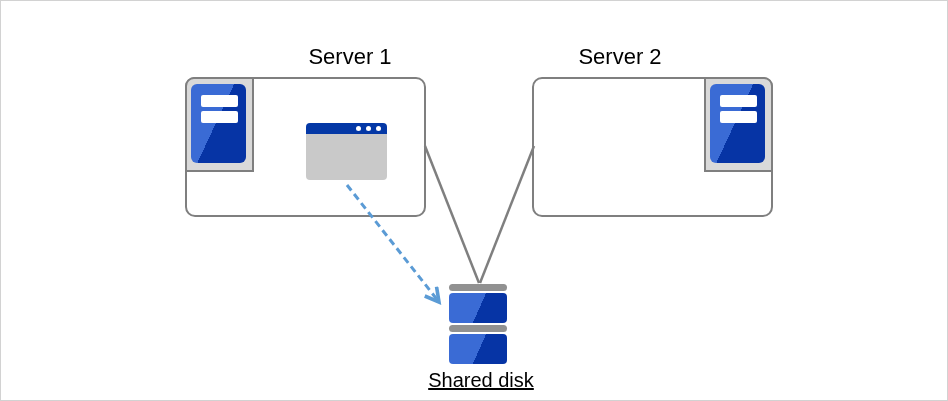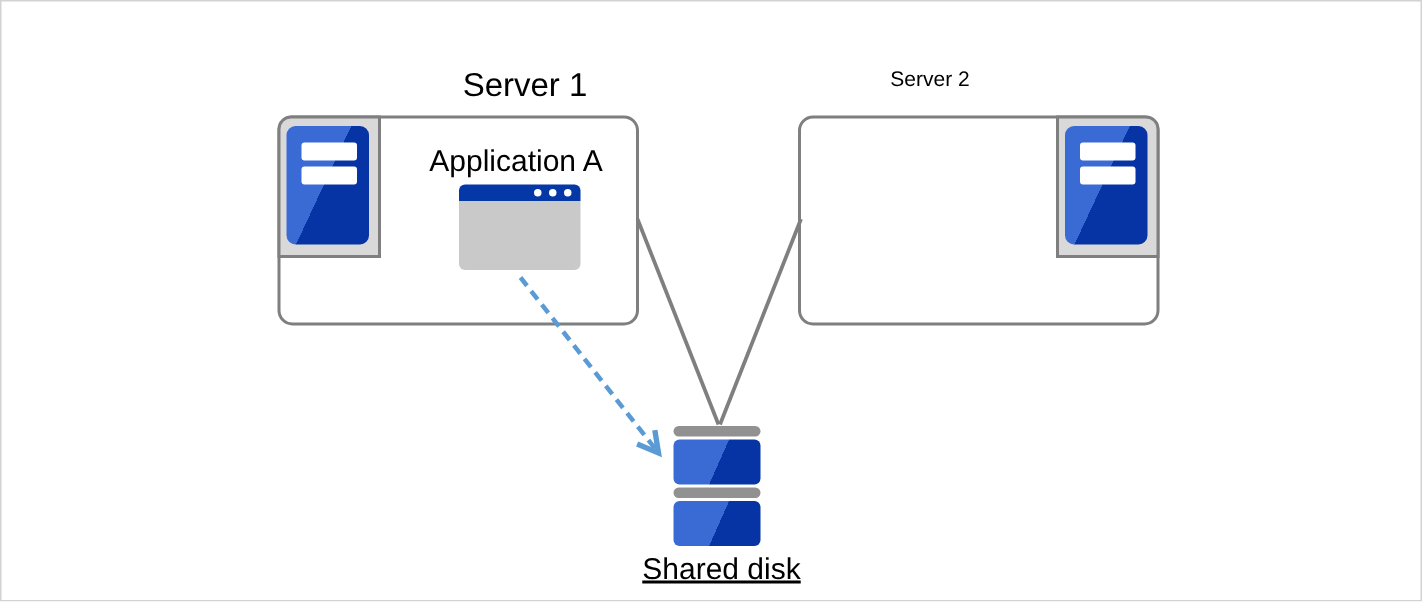--- a/index.html
+++ b/index.html
@@ -113,21 +113,21 @@
 
   
   .diagram-label {
     position: absolute;
     text-align: center;
     white-space: nowrap;
     color: var(--text);
     line-height: 1.1;
   }
   #server1-label { left: 289px; top: 44px; width: 120px; font-size: 22px; }
-  #server2-label { left: 559px; top: 44px; width: 120px; font-size: 14px; }
+  #server2-label { left: 559px; top: 44px; width: 120px; font-size: 22px; }
   #application-label { left: 273px; top: 96px; width: 140px; font-size: 20px; }
   #disk-label { left: 410px; top: 368px; width: 140px; font-size: 20px; text-decoration: underline; }
 
   
   .connector-layer {
     position: absolute;
     left: 0; top: 0;
     width: 948px; height: 401px;
     pointer-events: none;
   }
@@ -146,21 +146,20 @@
 <div class="canvas">
 
   <div class="diagram-label" id="server1-label">Server 1</div>
   <div class="server-box" id="server1-box"></div>
   <div class="icon-frame" id="server1-frame"></div>
   <div class="tower" id="server1-tower">
     <div class="bar b1"></div>
     <div class="bar b2"></div>
   </div>
 
-  <div class="diagram-label" id="application-label">Application A</div>
   <div class="window-icon">
     <div class="window-titlebar">
       <div class="window-dots">
         <span class="dot"></span>
         <span class="dot"></span>
         <span class="dot"></span>
       </div>
     </div>
     <div class="window-body"></div>
   </div>

